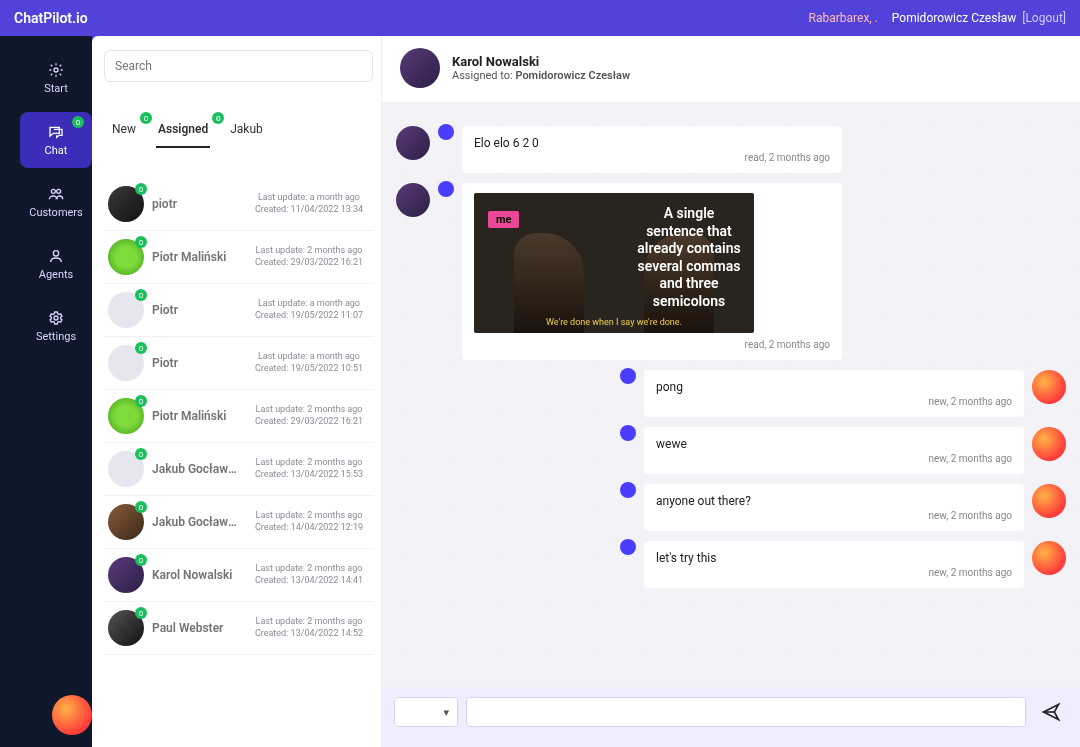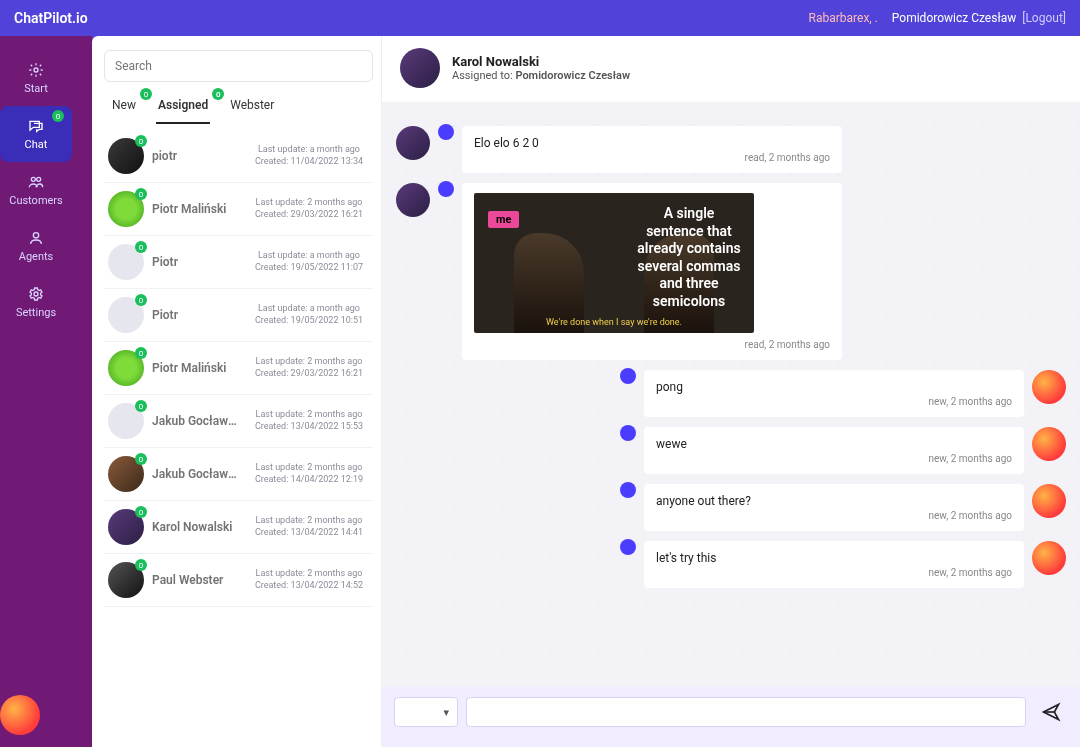--- a/index.html
+++ b/index.html
@@ -4,29 +4,29 @@
 <style>
   * { box-sizing: border-box; margin: 0; padding: 0; font-family: -apple-system, BlinkMacSystemFont, "Segoe UI", Roboto, sans-serif; }
   body { width: 1080px; height: 747px; overflow: hidden; background: #5143d9; display: flex; flex-direction: column; }
   .topbar { height: 36px; background: #5143d9; color: #fff; display: flex; align-items: center; padding: 0 14px; font-size: 13px; }
   .topbar .brand { font-weight: 600; font-size: 14px; }
   .topbar .spacer { flex: 1; }
   .topbar .org { color: #fbb; font-size: 12px; margin-right: 14px; }
   .topbar .user { color: #fff; font-size: 12px; margin-right: 6px; }
   .topbar .logout { color: #cfcaff; font-size: 12px; cursor: pointer; }
   .body { flex: 1; display: flex; min-height: 0; }
-  .sidebar { width: 92px; background: #701a75; display: flex; flex-direction: column; align-items: flex-start; padding-top: 14px; }
+  .sidebar { width: 92px; background: #0f172a; display: flex; flex-direction: column; align-items: flex-end; padding-top: 14px; gap: 6px; }
   .side-item { width: 72px; height: 56px; border-radius: 8px; display: flex; flex-direction: column; align-items: center; justify-content: center; color: #d8d4ff; font-size: 11px; cursor: pointer; position: relative; gap: 3px; }
   .side-item.active { background: #3a2db8; color: #fff; }
   .side-item .icn { width: 18px; height: 18px; display: flex; align-items: center; justify-content: center; }
   .side-item .badge { position: absolute; top: 4px; right: 8px; background: #1abf5c; color: #fff; font-size: 8px; border-radius: 8px; min-width: 12px; height: 12px; display: flex; align-items: center; justify-content: center; padding: 0 2px; }
   .side-fill { flex: 1; }
   .side-avatar { width: 40px; height: 40px; border-radius: 50%; background: radial-gradient(circle at 35% 35%, #ffb347, #ff3b3b 70%); margin-bottom: 12px; }
   .main { flex: 1; background: #fff; border-top-left-radius: 6px; display: flex; min-width: 0; }
-  .list-panel { width: 290px; border-right: 1px solid #eee; display: flex; flex-direction: column; padding: 14px 8px 8px 12px; min-width: 0; }
+  .list-panel { width: 290px; border-right: 1px solid #eee; display: flex; flex-direction: column; padding: 14px 8px 8px 12px; min-width: 0; gap: 24px; }
   .search { height: 32px; border: 1px solid #e3e3ee; border-radius: 6px; padding: 0 10px; font-size: 12px; color: #555; background: #fff; margin-bottom: 10px; }
   .tabs { display: flex; gap: 18px; padding: 0 6px; margin-bottom: 6px; font-size: 12px; }
   .tab { padding: 6px 2px 10px 2px; color: #333; cursor: pointer; position: relative; }
   .tab.active { font-weight: 600; border-bottom: 2px solid #222; }
   .tab .tb-badge { position: absolute; top: -4px; right: -14px; background: #1abf5c; color: #fff; font-size: 8px; border-radius: 8px; min-width: 12px; height: 12px; display:flex;align-items:center;justify-content:center;padding:0 2px;}
   .conv-list { flex: 1; overflow-y: auto; }
   .conv { display: flex; align-items: center; gap: 8px; padding: 8px 4px; border-bottom: 1px solid #f1f1f5; cursor: pointer; }
   .conv .av { width: 36px; height: 36px; border-radius: 50%; background: #ddd; position: relative; flex-shrink: 0; }
   .conv .av .dot { position: absolute; top: -3px; right: -3px; background: #1abf5c; color:#fff; font-size:8px; border-radius:8px; min-width:12px;height:12px;display:flex;align-items:center;justify-content:center;padding:0 2px;}
   .conv .meta { flex: 1; min-width: 0; }
@@ -142,21 +142,21 @@
       <div class="tabs">
         <div class="tab">
           <span>New</span>
           <span class="tb-badge">0</span>
         </div>
         <div class="tab active">
           <span>Assigned</span>
           <span class="tb-badge">0</span>
         </div>
         <div class="tab">
-          <span>Webster</span>
+          <span>Jakub</span>
         </div>
       </div>
       <div class="conv-list" id="conv-list">
           <div class="conv">
     <div class="av c0">
       <span class="dot">0</span>
     </div>
     <div class="meta">
       <div class="name">piotr</div>
     </div>

